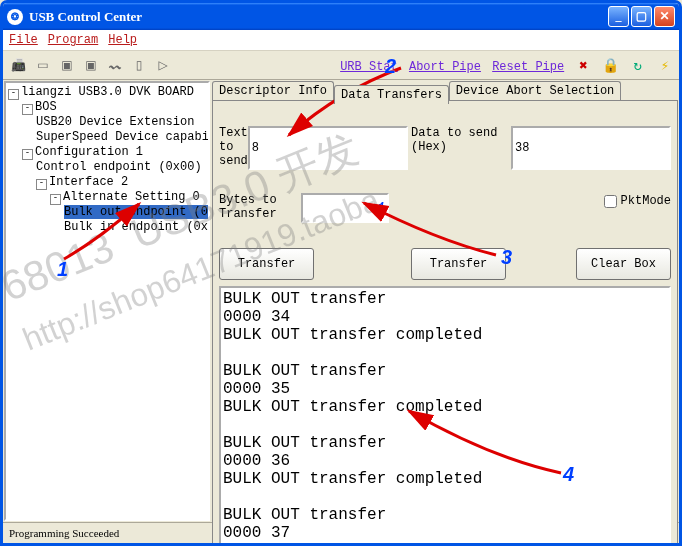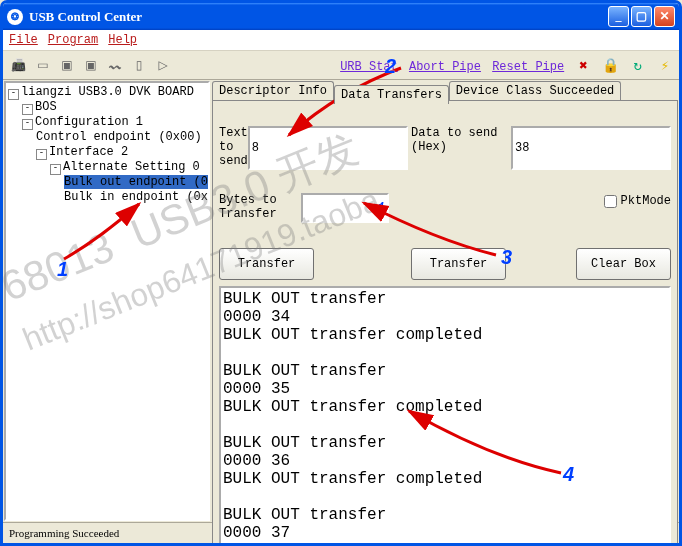--- a/index.html
+++ b/index.html
@@ -83,40 +83,43 @@
       <span class="ricon" style="color:#0a7;">↻</span>
       <span class="ricon" style="color:#e6b800;">⚡</span>
     </div>
   </div>
 
   <div class="body">
     <div class="tree-wrap">
       <div class="tree" id="tree-root">
           <ul>
             <li><span class="tbox">-</span><span class="">liangzi USB3.0 DVK BOARD</span><ul>
-                <li><span class="tbox">-</span><span class="">BOS</span></li>
+                <li><span class="tbox">-</span><span class="">BOS</span><ul>
+                    <li><span class="">USB20 Device Extension</span></li>
+                    <li><span class="">SuperSpeed Device capability</span></li>
+                  </ul></li>
                 <li><span class="tbox">-</span><span class="">Configuration 1</span><ul>
                     <li><span class="">Control endpoint (0x00)</span></li>
                     <li><span class="tbox">-</span><span class="">Interface 2</span><ul>
                         <li><span class="tbox">-</span><span class="">Alternate Setting 0</span><ul>
                             <li><span class="sel">Bulk out endpoint (0x01)</span></li>
                             <li><span class="">Bulk in endpoint (0x81)</span></li>
                           </ul></li>
                       </ul></li>
                   </ul></li>
               </ul></li>
           </ul>
         </div>
     </div>
 
     <div class="right">
       <div class="tabs">
         <div class="tab">Descriptor Info</div>
         <div class="tab active">Data Transfers</div>
-        <div class="tab">Device Class Succeeded</div>
+        <div class="tab">Device Abort Selection</div>
       </div>
       <div class="pane">
         <div class="row">
           <div class="col small">
             <label>Text to send</label>
             <input type="text" value="8" style="">
           </div>
           <div class="col">
             <label>Data to send (Hex)</label>
             <input type="text" value="38" style="">

